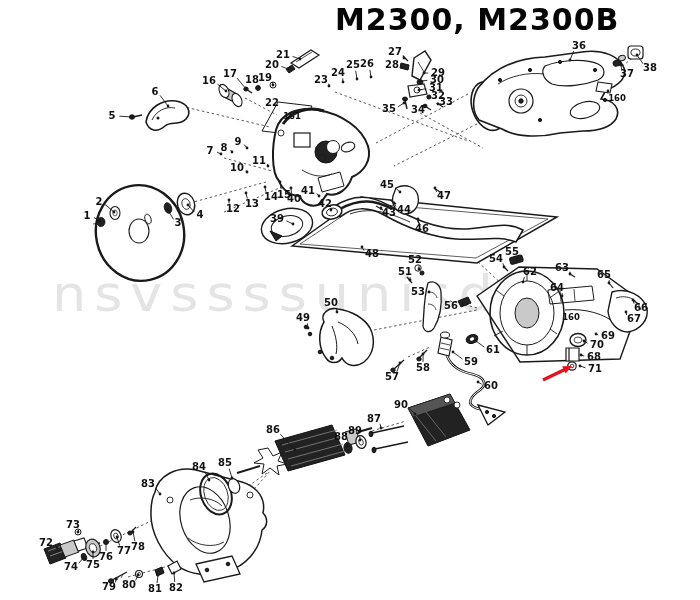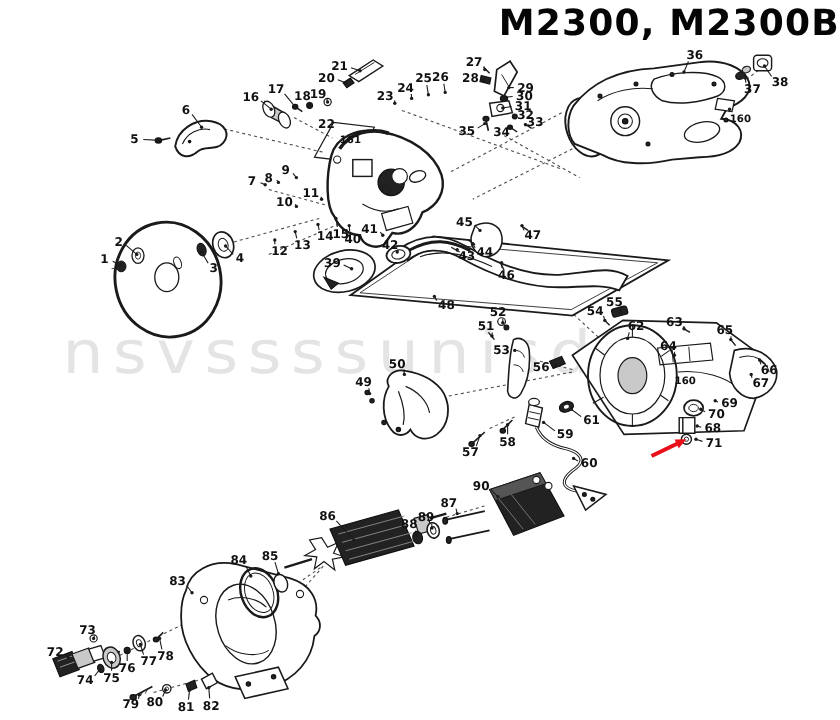--- a/index.html
+++ b/index.html
@@ -8,21 +8,21 @@
     background:#ffffff;font-family:"DejaVu Sans","Liberation Sans",sans-serif;
   }
   #watermark{
     position:absolute;left:52px;top:262px;width:660px;
     font-size:54px;font-weight:400;letter-spacing:8px;
     color:#e4e4e4;white-space:nowrap;user-select:none;
     transform:scaleY(0.92);
   }
   #title{
     position:absolute;left:335px;top:2px;width:365px;
-    text-align:right;font-size:30px;font-weight:800;
+    text-align:left;font-size:30px;font-weight:800;
     letter-spacing:1px;color:#050505;white-space:nowrap;
   }
   #diagram{position:absolute;left:0;top:0;}
   .ln{stroke:#1a1a1a;fill:none;}
   .fw{stroke:#1a1a1a;fill:#ffffff;}
   .fd{stroke:#111;fill:#222222;}
   .fg{stroke:#1a1a1a;fill:#c9c9c9;}
 </style>
 </head>
 <body>

